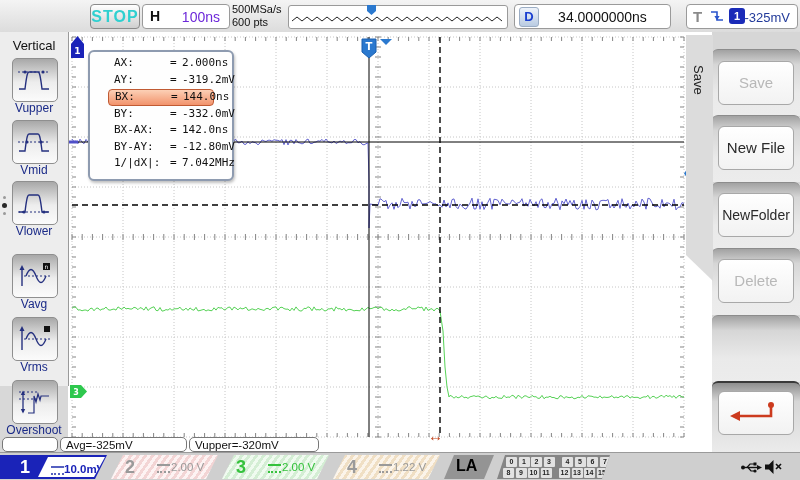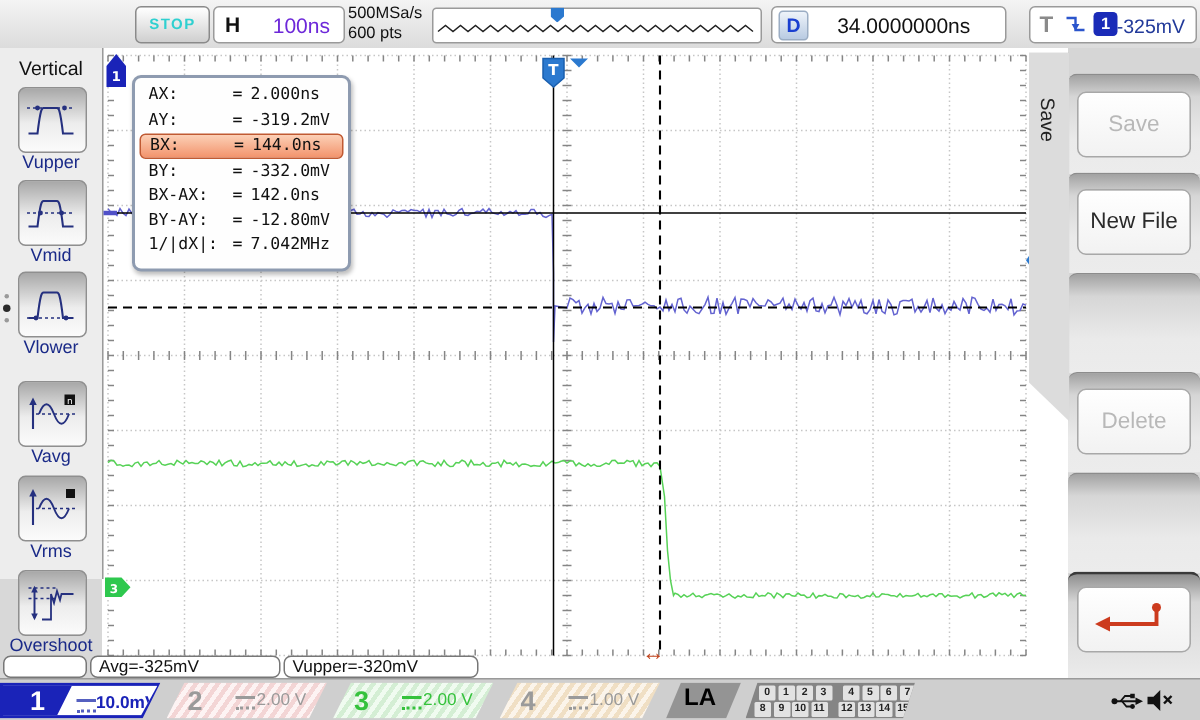--- a/index.html
+++ b/index.html
@@ -5,21 +5,21 @@
   html,body{margin:0;padding:0;background:#888;}
   #app{position:relative;width:800px;height:480px;background:#d8d8d8;overflow:hidden;
        font-family:"Liberation Sans",sans-serif;-webkit-user-select:none;user-select:none;}
   
   .topbar{position:absolute;left:0;top:0;width:800px;height:32px;
           background:linear-gradient(#f4f4f4,#dcdcdc);border-bottom:1px solid #9a9a9a;}
   .logo{position:absolute;left:6px;top:2px;font-family:"Liberation Serif",serif;
         font-weight:bold;font-size:24px;color:#2330b4;letter-spacing:0px;}
   .stopbtn{position:absolute;left:90px;top:4px;width:48px;height:23px;border:1px solid #8a8a8a;
            border-radius:4px;background:linear-gradient(#ffffff,#cfcfcf);color:#2fd0d0;
-           font-weight:bold;font-size:10px;text-align:center;line-height:23px;letter-spacing:1px;}
+           font-weight:bold;font-size:16px;text-align:center;line-height:23px;letter-spacing:1px;}
   .hbox{position:absolute;left:142px;top:4px;width:86px;height:23px;background:#fff;
         border:1px solid #9a9a9a;border-radius:4px;}
   .hbox .hl{position:absolute;left:7px;top:3px;font-weight:bold;font-size:14px;color:#111;}
   .hbox .hv{position:absolute;right:9px;top:4px;font-size:14px;color:#6d28d9;}
   .srate{position:absolute;left:232px;top:3px;font-size:11px;line-height:13px;color:#111;white-space:nowrap;}
   .preview{position:absolute;left:288px;top:5px;width:218px;height:22px;background:#fff;
            border:1px solid #9a9a9a;border-radius:3px;}
   .pv-t{position:absolute;left:78px;top:-1px;width:9px;height:10px;background:#2b79cf;
         clip-path:polygon(0 0,100% 0,100% 60%,50% 100%,0 60%);}
   .dbox{position:absolute;left:514px;top:4px;width:155px;height:23px;background:#fff;
@@ -44,21 +44,21 @@
   .lm-btn svg{position:absolute;left:3px;top:5px;}
   .lm-lab{position:absolute;left:0;width:68px;text-align:center;font-size:12px;color:#1a2a88;}
   .dot{position:absolute;border-radius:50%;}
   
   .mainbg{position:absolute;left:68px;top:32px;width:644px;height:420px;background:#ffffff;}
   #scope-svg{position:absolute;left:68px;top:32px;}
   svg text{font-family:"DejaVu Sans",sans-serif;}
   .infobox{position:absolute;left:88px;top:50px;width:142px;height:124px;background:#fefefe;
            border:2px solid #8e9bb0;border-radius:6px;box-shadow:1px 2px 3px rgba(0,0,0,.25);
            font-family:"DejaVu Sans Mono","Liberation Mono",monospace;font-size:11px;color:#111;padding-top:3px;}
-  .irow{position:relative;height:16.5px;line-height:16.5px;margin:0 3px;}
+  .irow{position:relative;height:16.5px;line-height:16.5px;margin:0 18px;}
   .irow .l{position:absolute;left:6px;}
   .irow .e{position:absolute;left:62px;}
   .irow .v{position:absolute;left:74px;}
   .irow.hl{background:linear-gradient(#fcd0b6,#f2936c);border:1px solid #c05a33;border-radius:4px;
            height:14.5px;line-height:14.5px;margin-top:1px;}
   .tright{position:absolute;left:684px;top:167px;width:15px;height:13px;background:#2b79cf;
           clip-path:polygon(30% 0,100% 0,100% 100%,30% 100%,0 50%);color:#fff;font-size:9px;
           font-weight:bold;text-align:center;line-height:13px;padding-left:2px;box-sizing:border-box;}
   .bhandle{position:absolute;left:428px;top:427px;color:#c2431c;font-weight:bold;font-size:15px;}
   .measbox{position:absolute;top:437px;height:15px;background:#fff;border:1px solid #777;
@@ -611,20 +611,23 @@
     <div class="sb-sec" style="top:216px"></div>
     <div class="sb-sec" style="top:283px"></div>
     <div class="sb-sec darktop" style="top:349px;height:71px"></div>
 
     <div class="sb-btn dis" style="top:29px">
       <span class="bl">Save</span>
       </div>
     <div class="sb-btn" style="top:94px">
       <span class="bl">New File</span>
       </div>
+    <div class="sb-btn nf" style="top:161px">
+      <span class="bl">NewFolder</span>
+      </div>
     <div class="sb-btn dis" style="top:227px">
       <span class="bl">Delete</span>
       </div>
     <div class="sb-btn" style="top:359px">
       <svg width="58" height="28" style="margin-top:7px">
         <circle cx="44" cy="6" r="3" fill="#cc3b1e"></circle>
         <path d="M44,6 V17 H12" stroke="#cc3b1e" fill="none" stroke-width="2.6"></path>
         <polygon points="13,12 13,22 3,17" fill="#cc3b1e"></polygon>
       </svg>
     </div>
@@ -647,21 +650,21 @@
       <span class="chval">2.00 V</span>
     </div>
     <div class="chip cstripe ch3">
       <span class="chid">3</span>
       <span class="coup" style="left:46px;top:9px"></span>
       <span class="chval">2.00 V</span>
     </div>
     <div class="chip cstripe ch4">
       <span class="chid">4</span>
       <span class="coup" style="left:46px;top:9px"></span>
-      <span class="chval">1.00 V</span>
+      <span class="chval">1.22 V</span>
     </div>
 
     <div class="chip lachip">
       <span>LA</span>
     </div>
     <div class="chip digchip" id="digchip">
         <div class="dig" style="left: 9px; top: 1.5px;">0</div>
         <div class="dig" style="left: 21.5px; top: 1.5px;">1</div>
         <div class="dig" style="left: 34px; top: 1.5px;">2</div>
         <div class="dig" style="left: 46.5px; top: 1.5px;">3</div>

